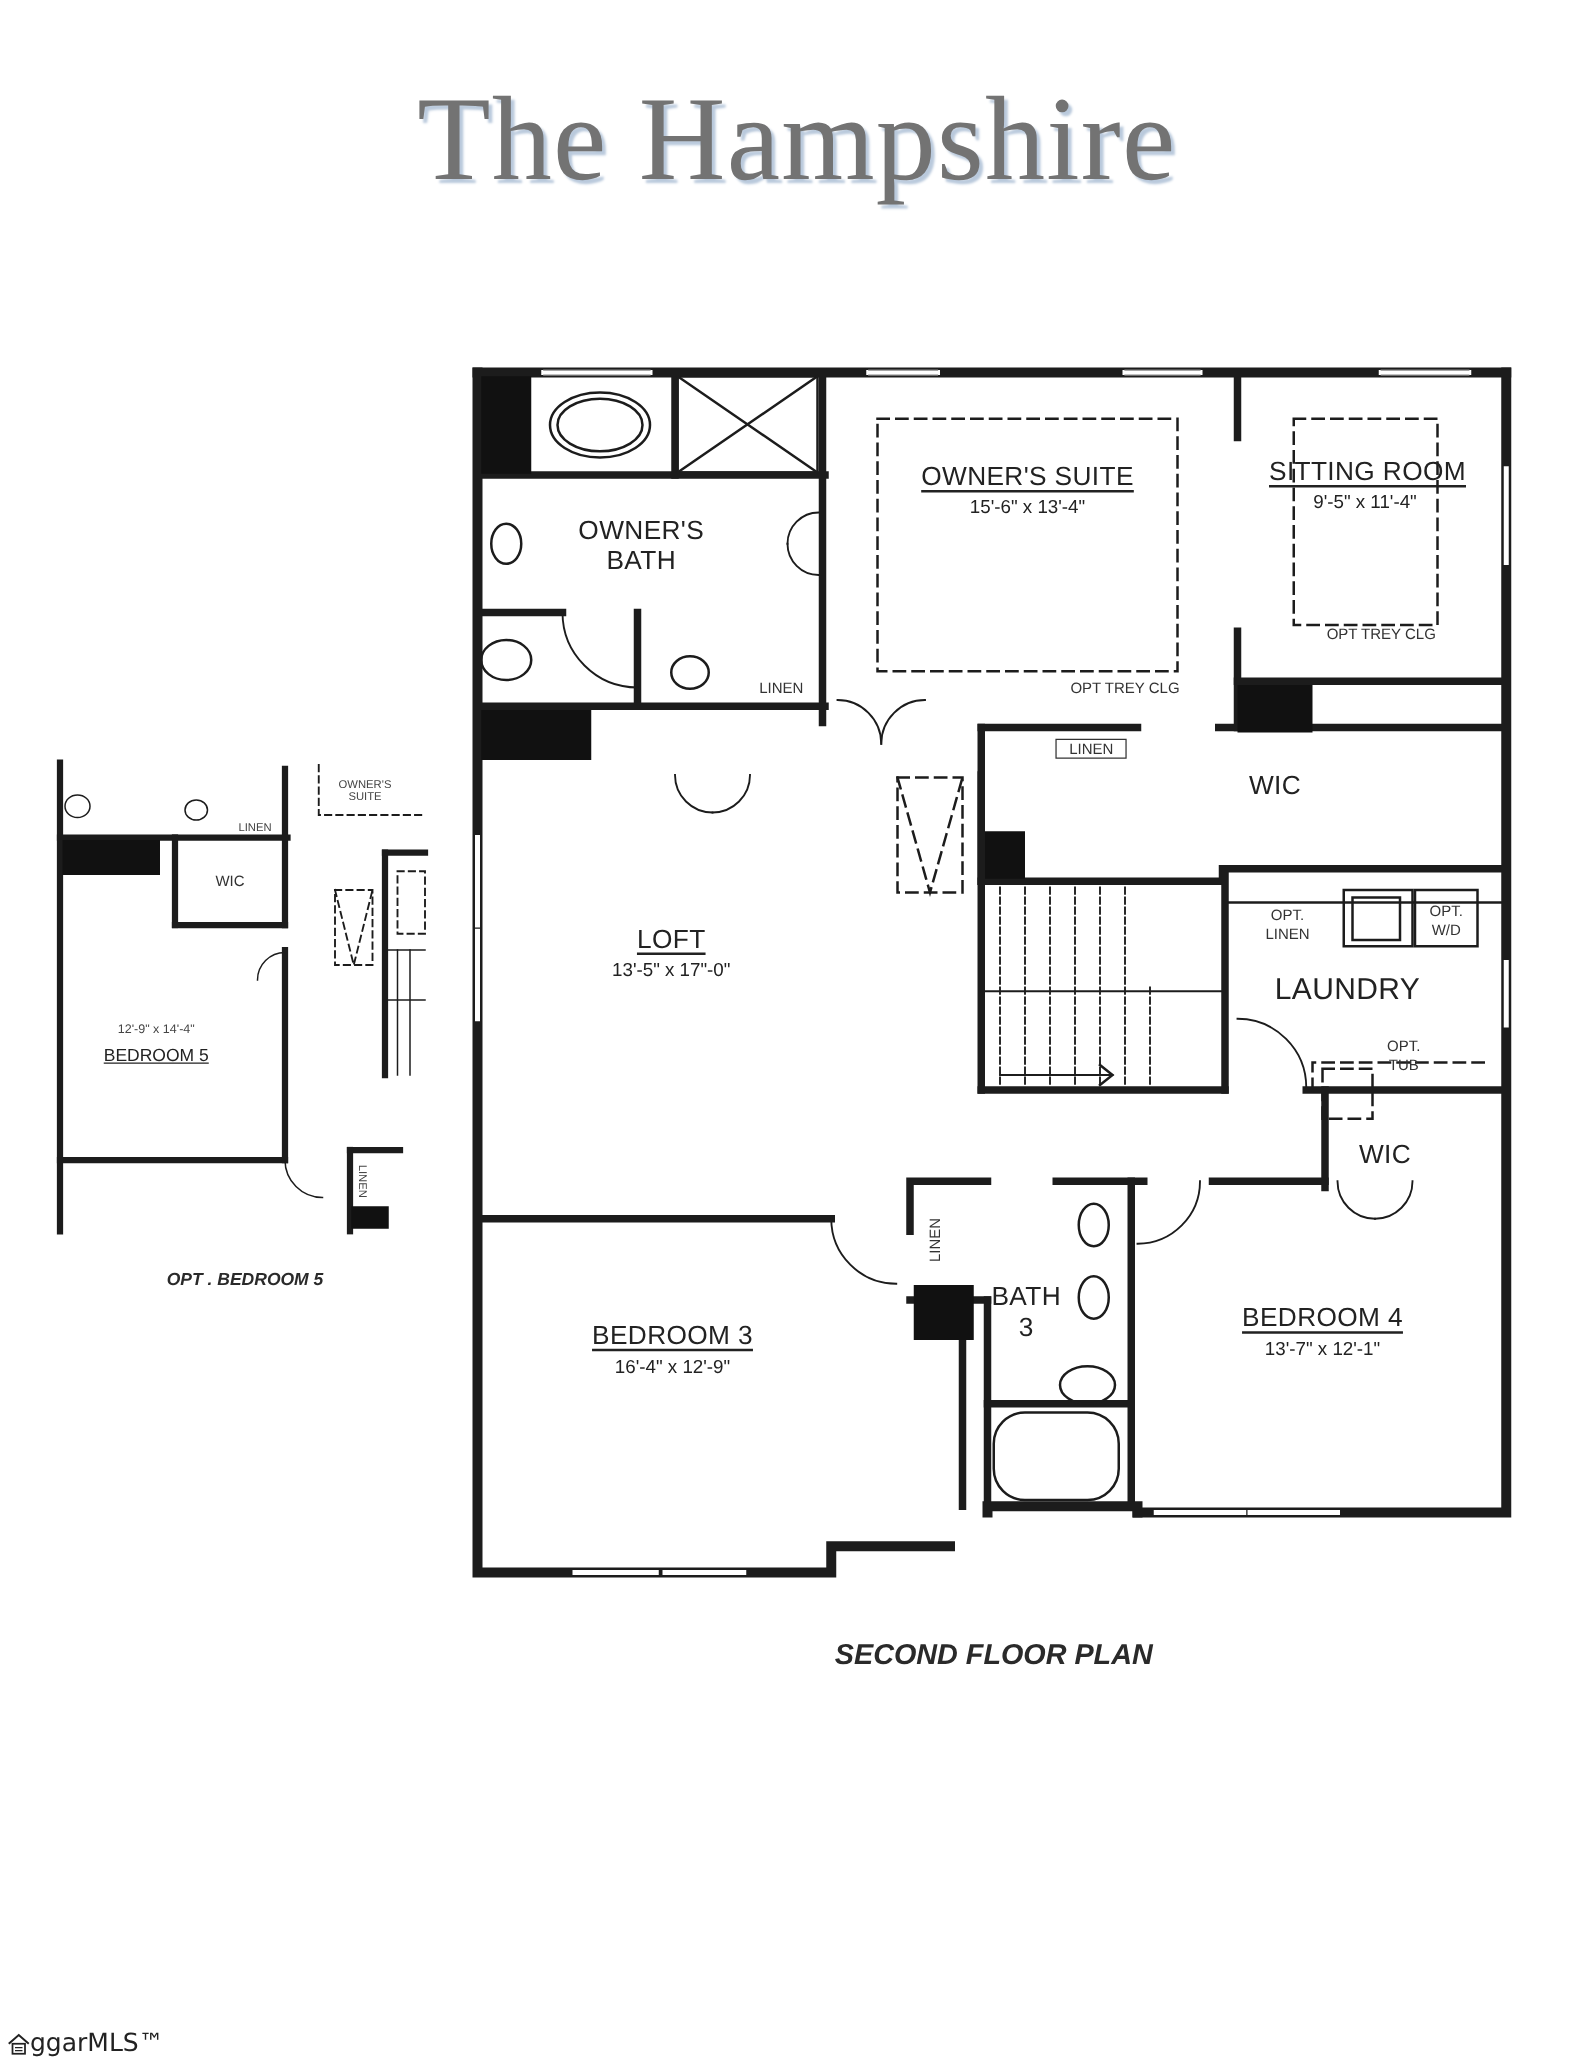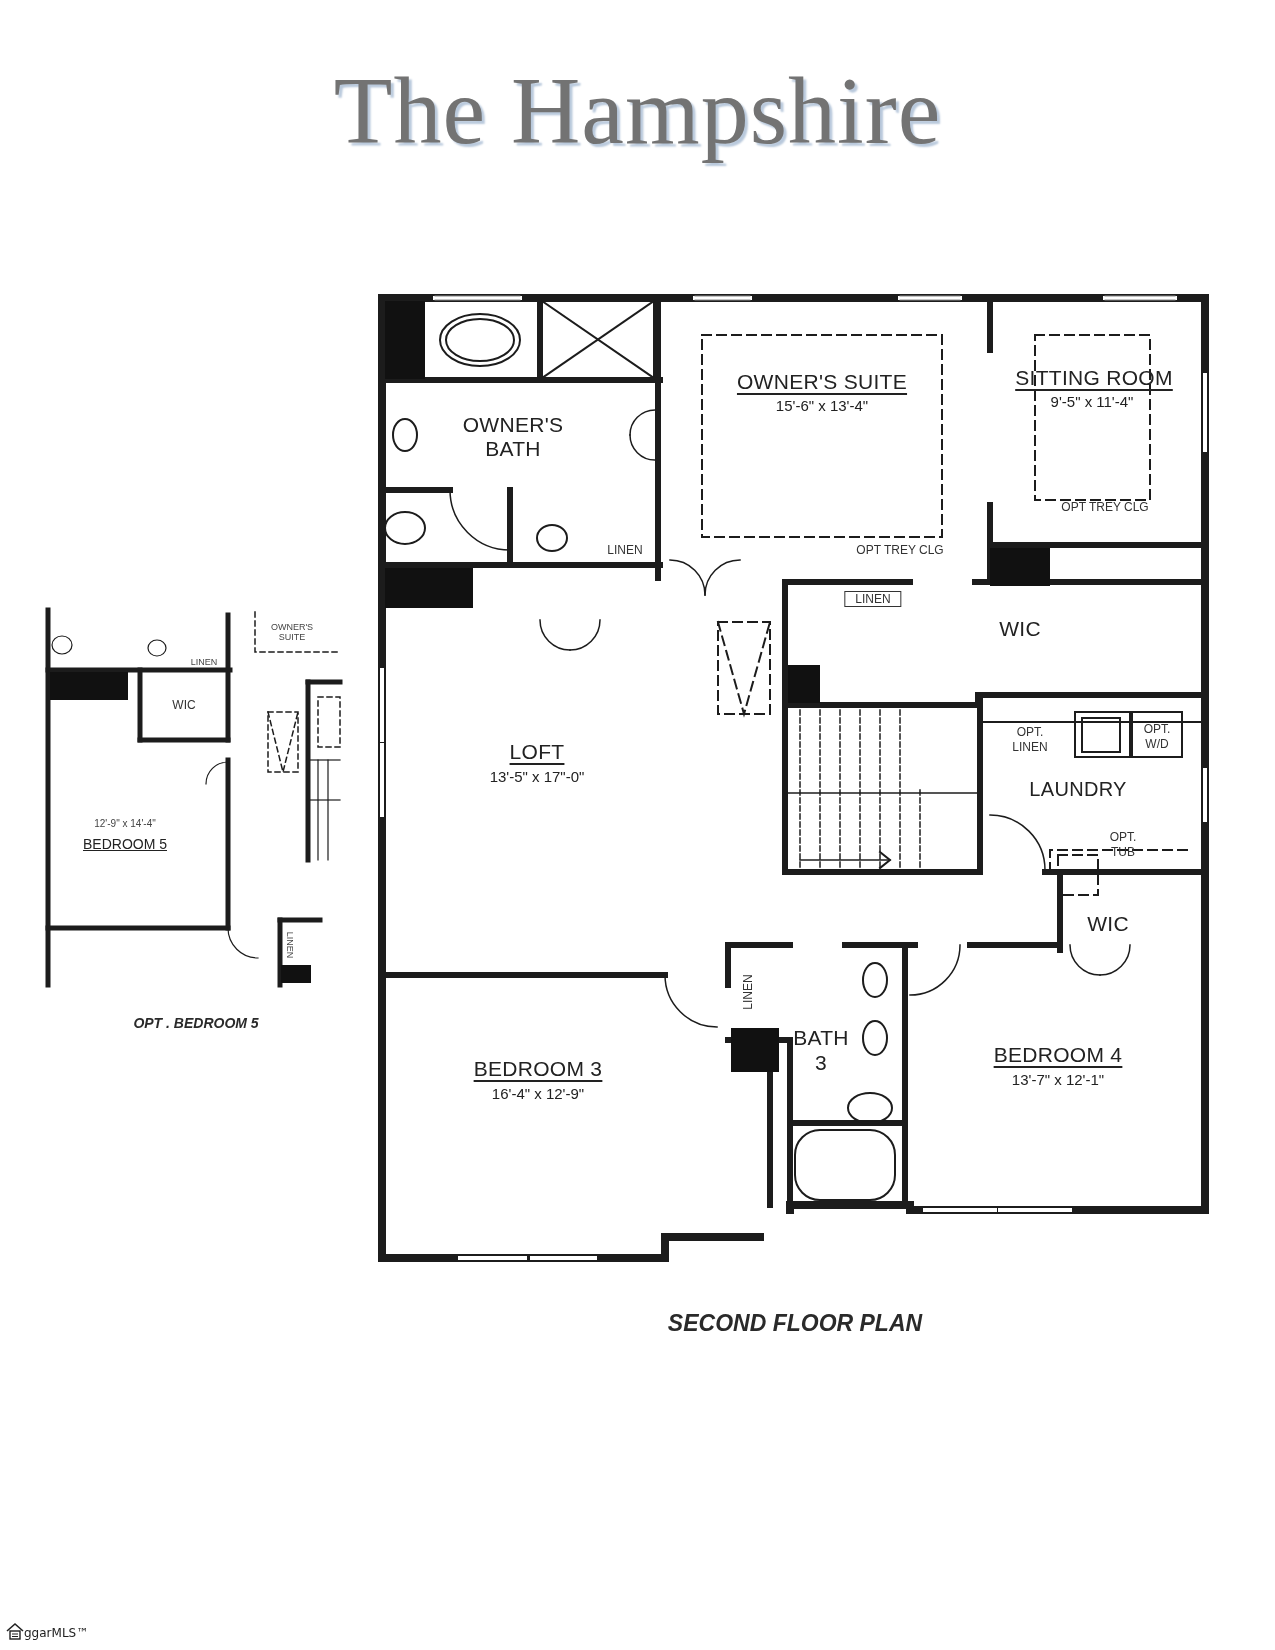--- a/index.html
+++ b/index.html
@@ -6,21 +6,21 @@
   body{width:1275px;height:1650px;position:relative;overflow:hidden;font-family:"Liberation Sans",sans-serif;color:#222;}
   .title{position:absolute;left:0;top:55px;width:1275px;text-align:center;font-family:"Liberation Serif",serif;font-size:96px;color:#737373;text-shadow:3px 3px 2px #b9c9dc;letter-spacing:1px;}
   svg.plan{position:absolute;left:0;top:0;}
   .lbl{position:absolute;white-space:nowrap;text-align:center;transform:translateX(-50%);}
   .room{font-size:21px;letter-spacing:0.3px;}
   .room.u{text-decoration:underline;text-underline-offset:4px;text-decoration-thickness:2px;}
   .dim{font-size:15px;}
   .small{font-size:12px;color:#333;}
   .tiny{font-size:9px;color:#444;}
   .caption{font-size:23px;font-weight:bold;font-style:italic;color:#2a2a2a;}
-  .watermark{position:absolute;left:6px;top:1622px;font-size:12px;color:#222;font-family:"DejaVu Sans",sans-serif;}
+  .watermark{position:absolute;left:6px;top:1622px;font-size:20px;color:#222;font-family:"DejaVu Sans",sans-serif;}
   .watermark .house{display:inline-block;width:18px;height:18px;vertical-align:-3px;}
 </style>
 </head>
 <body>
 
 <div class="title">The Hampshire</div>
 
 <svg class="plan" width="1275" height="1650" viewBox="0 0 1275 1650">
   <g fill="none" stroke="#1c1c1c" stroke-linecap="square">
 
@@ -212,21 +212,21 @@
 <div class="lbl dim" style="left:537px;top:768px;">13'-5" x 17"-0"</div>
 
 <div class="lbl small" style="left:1030px;top:725px;line-height:15px;">
   <div>OPT.</div>
   <div>LINEN</div>
 </div>
 <div class="lbl small" style="left:1157px;top:722px;line-height:15px;">
   <div>OPT.</div>
   <div>W/D</div>
 </div>
-<div class="lbl room" style="left:1078px;top:778px;font-size:20px;">LAUNDRY</div>
+<div class="lbl room" style="left:1078px;top:778px;font-size:24px;">LAUNDRY</div>
 <div class="lbl small" style="left:1123px;top:830px;line-height:15px;">
   <div>OPT.</div>
   <div>TUB</div>
 </div>
 
 <div class="lbl room" style="left:1108px;top:912px;">WIC</div>
 
 <div class="lbl small" style="left:748px;top:985px;transform:translateX(-50%) rotate(-90deg);">LINEN</div>
 <div class="lbl room" style="left:821px;top:1025px;line-height:25px;">
   <div>BATH</div>

